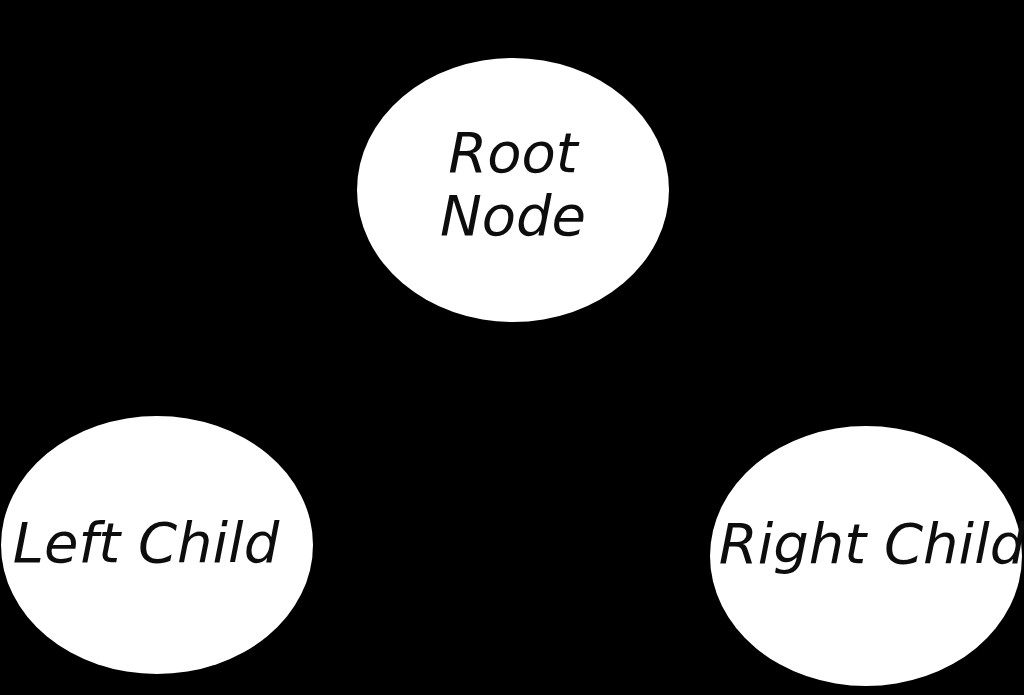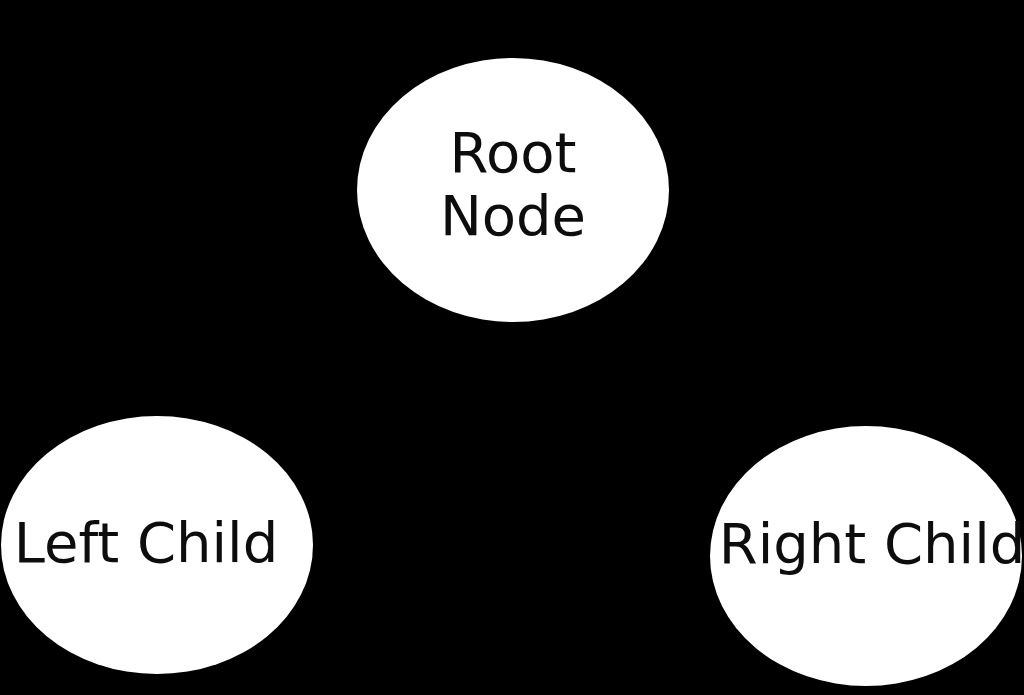--- a/index.html
+++ b/index.html
@@ -10,20 +10,21 @@
   }
   body {
     font-family: "DejaVu Sans", sans-serif;
   }
   #canvas {
     position: relative;
     width: 1024px;
     height: 695px;
     background: #000000;
     overflow: hidden;
+    font-style: italic;
   }
   #diagram-svg {
     position: absolute;
     top: 0;
     left: 0;
     width: 1024px;
     height: 695px;
     display: block;
   }
   .node-shape {

